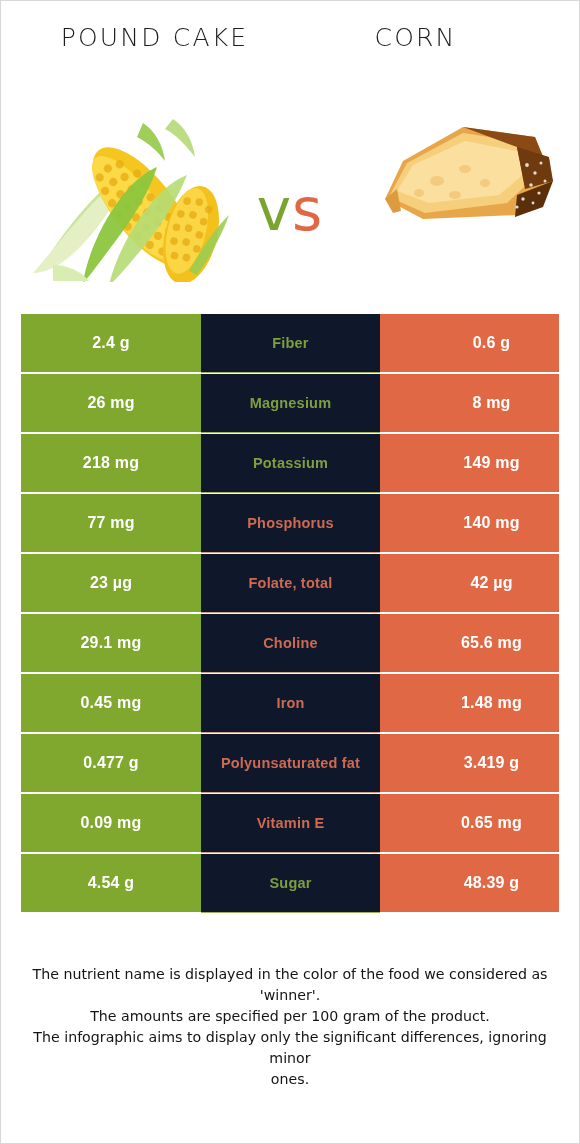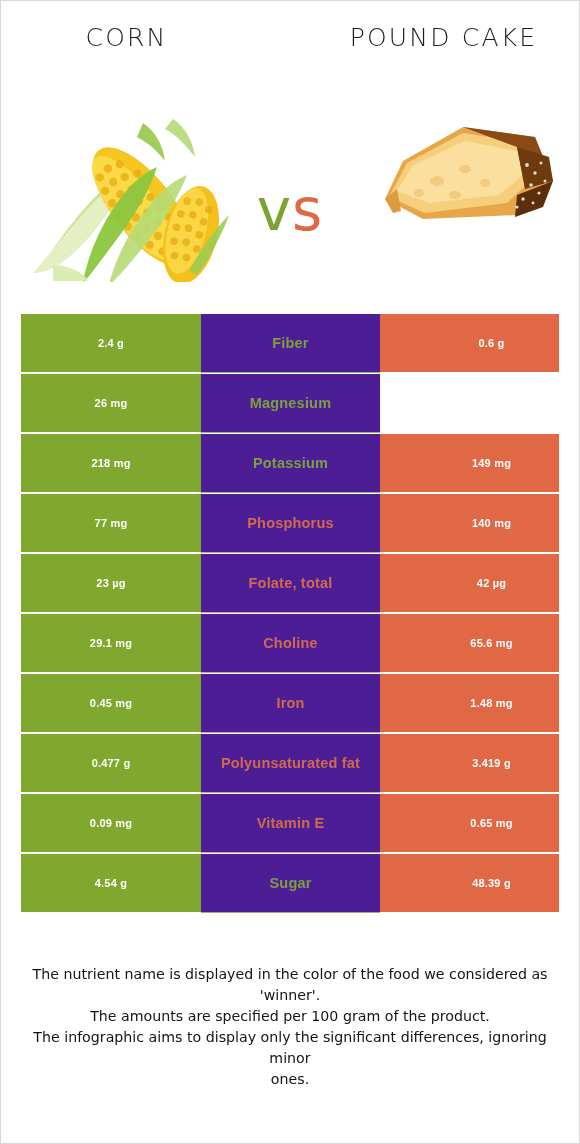--- a/index.html
+++ b/index.html
@@ -73,34 +73,34 @@
   }
   .row {
     display: flex;
     height: 60px;
     align-items: stretch;
   }
   .cell {
     display: flex;
     align-items: center;
     justify-content: center;
-    font-size: 11px;
+    font-size: 16px;
     font-weight: 600;
     letter-spacing: .2px;
     height: 58px;
     margin-bottom: 2px;
   }
   .cell-left {
     width: 180px;
     background: #80a72e;
     color: #ffffff;
   }
   .cell-mid {
     width: 179px;
-    background: #4c1d95;
+    background: #0f172a;
     font-size: 14.5px;
     font-weight: 700;
     border-bottom: 1px solid #9bb05a;
     height: 59px;
     margin-bottom: 1px;
   }
   .cell-mid.win-green  { color: #7e9f3f; border-bottom-color: #9db060; }
   .cell-mid.win-orange { color: #cf6a50; border-bottom-color: #d79c87; }
   .cell-right {
     width: 179px;
@@ -123,22 +123,22 @@
     font-family: "DejaVu Sans", sans-serif;
   }
   .footer p { margin: 0; }
 </style>
 </head>
 <body>
 
 <div class="page">
 
   <div class="headline-row">
+    <div class="headline right">POUND CAKE</div>
     <div class="headline left">CORN</div>
-    <div class="headline right">POUND CAKE</div>
   </div>
 
   <div class="hero">
 
     <svg class="hero-left" viewBox="0 0 215 195">
       <g>
         <path d="M18 182 C30 160 52 130 78 104 C92 90 104 82 112 80 C104 96 92 116 74 140 C56 164 34 180 18 182 Z" fill="#c9e39a"></path>
         <path d="M10 186 C26 168 46 142 70 116 C84 102 96 94 104 92 C96 110 82 130 64 152 C46 174 26 186 10 186 Z" fill="#e4f0c4"></path>
         <path d="M120 36 C132 44 140 58 142 74 C136 66 126 56 114 50 Z" fill="#9fcf5a"></path>
         <path d="M150 32 C162 40 170 54 172 70 C164 60 154 48 142 42 Z" fill="#bcdd84"></path>
@@ -241,20 +241,21 @@
 
   <div class="table">
       <div class="row">
         <div class="cell cell-left">2.4 g</div>
         <div class="cell cell-mid win-green">Fiber</div>
         <div class="cell cell-right">0.6 g</div>
       </div>
       <div class="row">
         <div class="cell cell-left">26 mg</div>
         <div class="cell cell-mid win-green">Magnesium</div>
+        <div class="cell cell-right">8 mg</div>
       </div>
       <div class="row">
         <div class="cell cell-left">218 mg</div>
         <div class="cell cell-mid win-green">Potassium</div>
         <div class="cell cell-right">149 mg</div>
       </div>
       <div class="row">
         <div class="cell cell-left">77 mg</div>
         <div class="cell cell-mid win-orange">Phosphorus</div>
         <div class="cell cell-right">140 mg</div>

